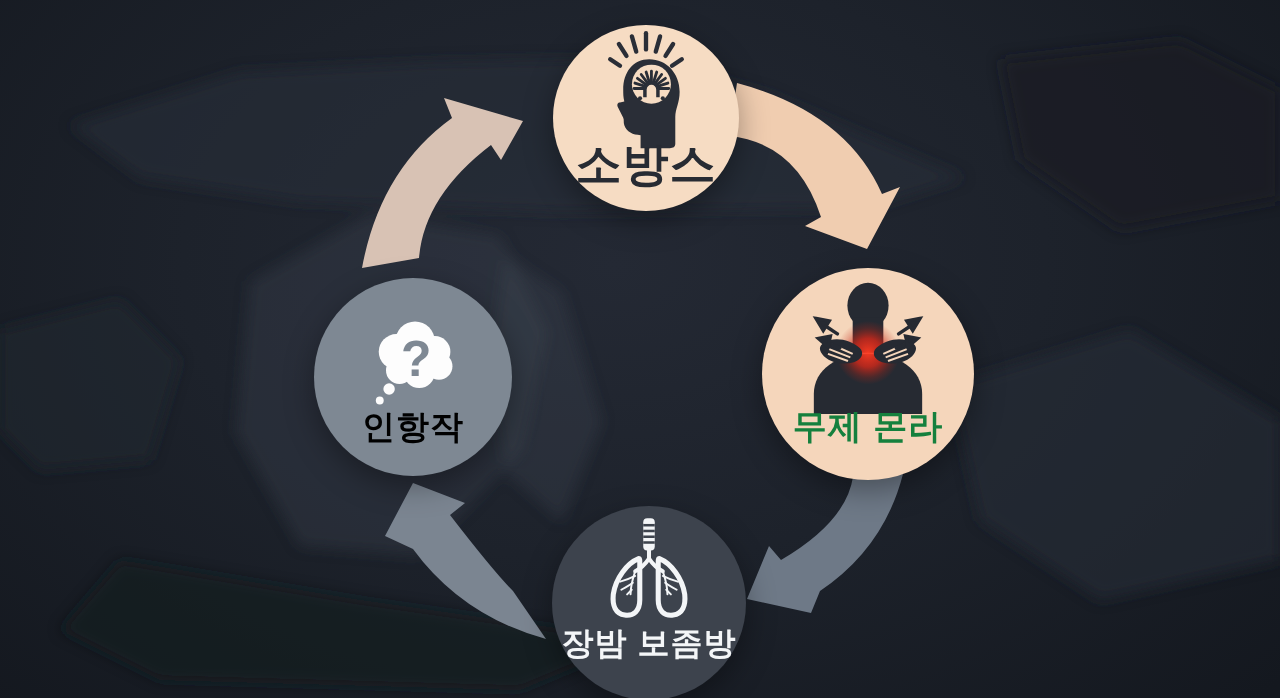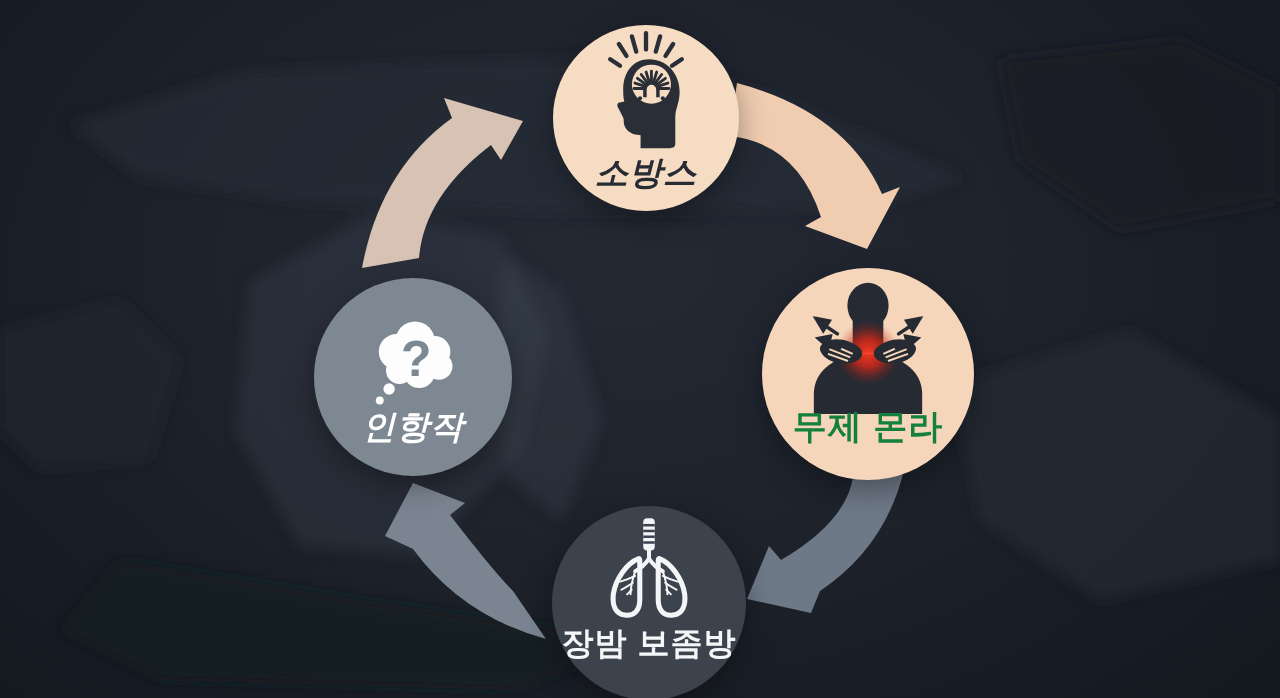--- a/index.html
+++ b/index.html
@@ -15,21 +15,21 @@
     display:flex;flex-direction:column;align-items:center;
     box-shadow:0 10px 30px rgba(0,0,0,.35);
   }
   .node .icon{position:absolute;}
   .node .label{
     position:absolute;font-weight:700;letter-spacing:1px;white-space:nowrap;
     text-align:center;left:50%;transform:translateX(-50%);
   }
   #node-top{left:553px;top:25px;width:186px;height:186px;}
   #node-top .icon{top:6px;}
-  #node-top .label{bottom:15px;font-size:33px;font-style:italic;}
+  #node-top .label{bottom:15px;font-size:46px;}
   #node-right{left:762px;top:268px;width:212px;height:212px;}
   #node-right .icon{top:14px;}
   #node-right .label{bottom:30px;font-size:34px;}
   #node-bottom{left:552px;top:506px;width:194px;height:194px;}
   #node-bottom .icon{top:10px;}
   #node-bottom .label{bottom:34px;font-size:32px;}
   #node-left{left:314px;top:278px;width:198px;height:198px;}
   #node-left .icon{top:28px;}
   #node-left .label{bottom:26px;font-size:33px;}
 </style>
@@ -173,16 +173,16 @@
         <circle cx="77" cy="44" r="15"></circle>
         <circle cx="81" cy="58" r="13"></circle>
         <circle cx="62" cy="64" r="15"></circle>
         <circle cx="43" cy="62" r="13"></circle>
         <ellipse cx="60" cy="50" rx="29" ry="17"></ellipse>
         <circle cx="33" cy="80" r="5.5"></circle>
         <circle cx="24" cy="91" r="3.8"></circle>
       </g>
       <text x="59" y="67" text-anchor="middle" font-size="48" font-weight="bold" font-family="Liberation Sans, DejaVu Sans, sans-serif" fill="#7e8893">?</text>
     </svg>
-    <span class="label" style="color: #ffffff; font-style: italic;">인항작</span>
+    <span class="label" style="color: #000000;">인항작</span>
   </div>
 
 </div>
 
 </body></html>

